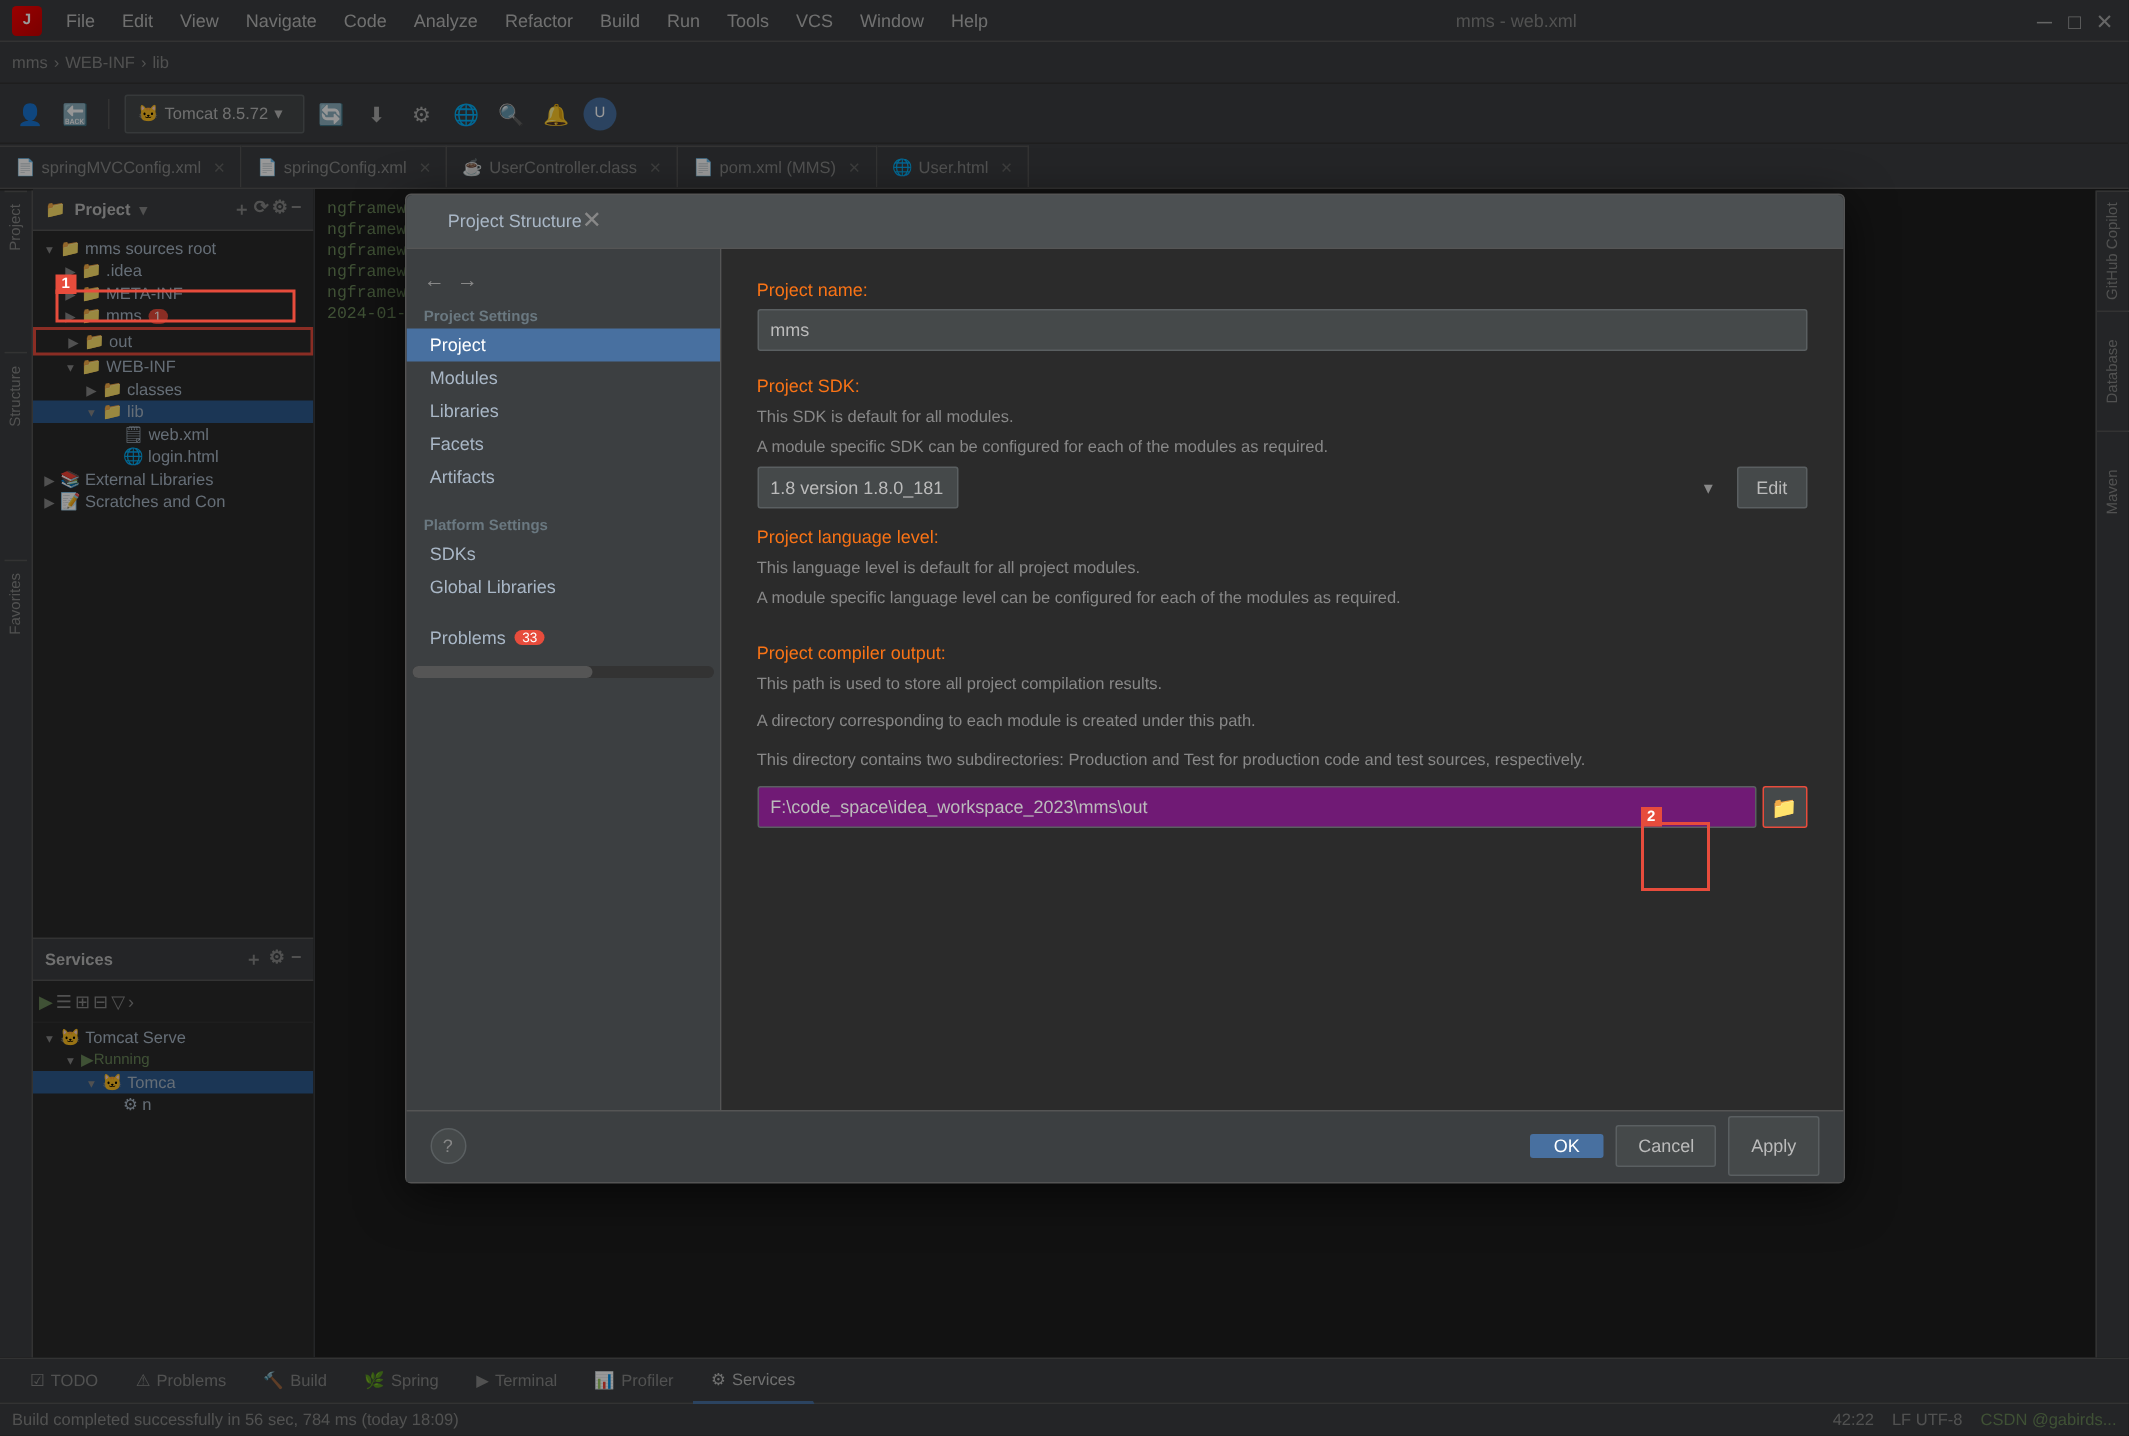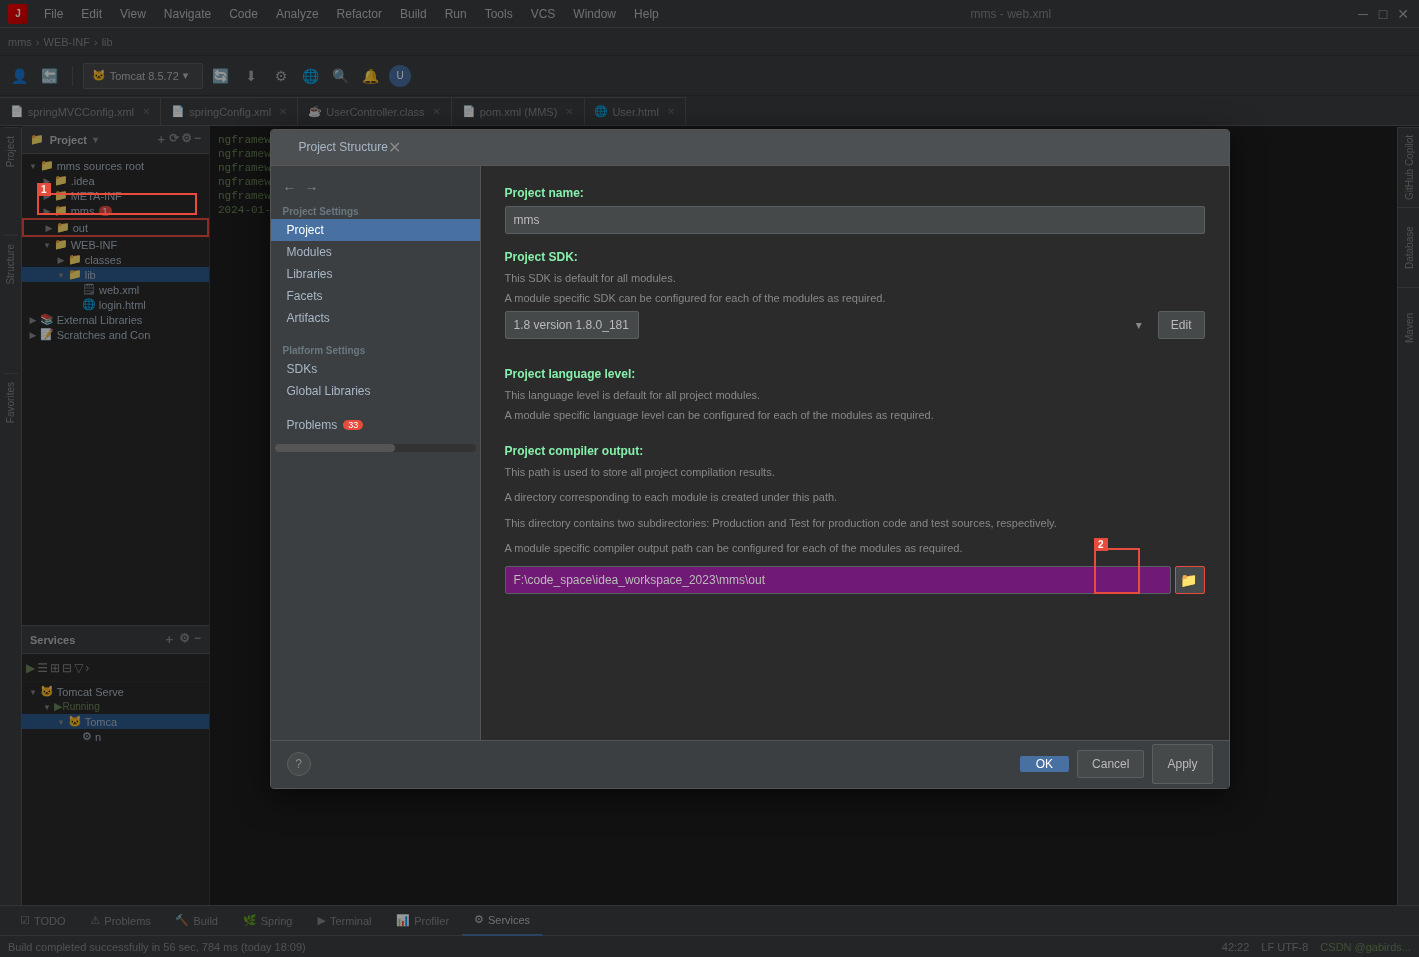--- a/index.html
+++ b/index.html
@@ -378,37 +378,37 @@
     .modal-content {
       flex: 1;
       display: flex;
       flex-direction: column;
       padding: 20px 24px;
       overflow-y: auto;
       background: #2b2b2b;
     }
     .field-label {
       font-size: 12px;
-      color: #86efac;
+      color: #f97316;
       margin-bottom: 6px;
-      font-weight: 700;
+      font-weight: 400;
     }
     .field-input {
       width: 100%;
       height: 28px;
       background: #45494a;
       border: 1px solid #5a5f61;
       color: #bbb;
       padding: 0 8px;
       font-size: 12px;
       border-radius: 2px;
       margin-bottom: 16px;
       outline: none;
     }
-    .sdk-section { margin-bottom: 28px; }
+    .sdk-section { margin-bottom: 12px; }
     .sdk-desc { font-size: 11px; color: #888; margin-bottom: 4px; line-height: 1.5; }
     .sdk-row {
       display: flex;
       gap: 8px;
       align-items: center;
     }
     .sdk-select {
       flex: 1;
       height: 28px;
       background: #45494a;
@@ -959,21 +959,20 @@
           <div class="field-label">Project language level:</div>
           <div class="sdk-desc">This language level is default for all project modules.</div>
           <div class="sdk-desc">A module specific language level can be configured for each of the modules as required.</div>
         </div>
 
         <div class="compiler-section">
           <div class="field-label">Project compiler output:</div>
           <div class="compiler-desc">This path is used to store all project compilation results.</div>
           <div class="compiler-desc">A directory corresponding to each module is created under this path.</div>
           <div class="compiler-desc">This directory contains two subdirectories: Production and Test for production code and test sources, respectively.</div>
-          <div class="compiler-desc">A module specific compiler output path can be configured for each of the modules as required.</div>
           <div class="compiler-input-row">
             <input type="text" class="compiler-input" value="F:\code_space\idea_workspace_2023\mms\out" style="">
             <div class="folder-btn">📁</div>
           </div>
         </div>
       </div>
     </div>
 
     <div class="modal-footer">
       <div class="help-btn">?</div>

